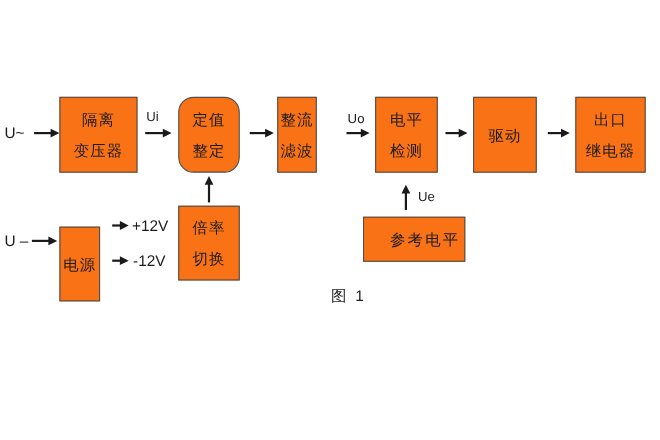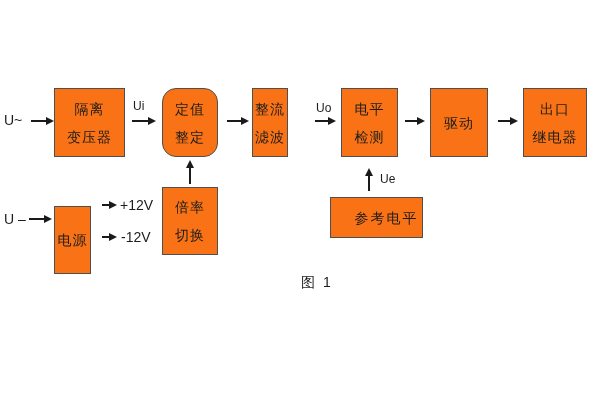--- a/index.html
+++ b/index.html
@@ -95,15 +95,15 @@
   <div class="ar" style="left:405px;top:120px;width:13px;"></div>
   <div class="ar" style="left:498px;top:120px;width:13px;"></div>
 
   <div class="ar" style="left:29px;top:218px;width:16px;"></div>
   <div class="ar" style="left:102px;top:204px;width:8px;"></div>
   <div class="ar" style="left:102px;top:236px;width:8px;"></div>
 
   <div class="au" style="left:189px;top:167px;height:17px;"></div>
   <div class="au" style="left:368px;top:175px;height:16px;"></div>
 
-  <span class="caption" style="left:301px;top:261px;margin-top:13px;">图 1</span>
+  <span class="caption" style="left:301px;top:261px;">图 1</span>
 
 </div>
 
 </body></html>

